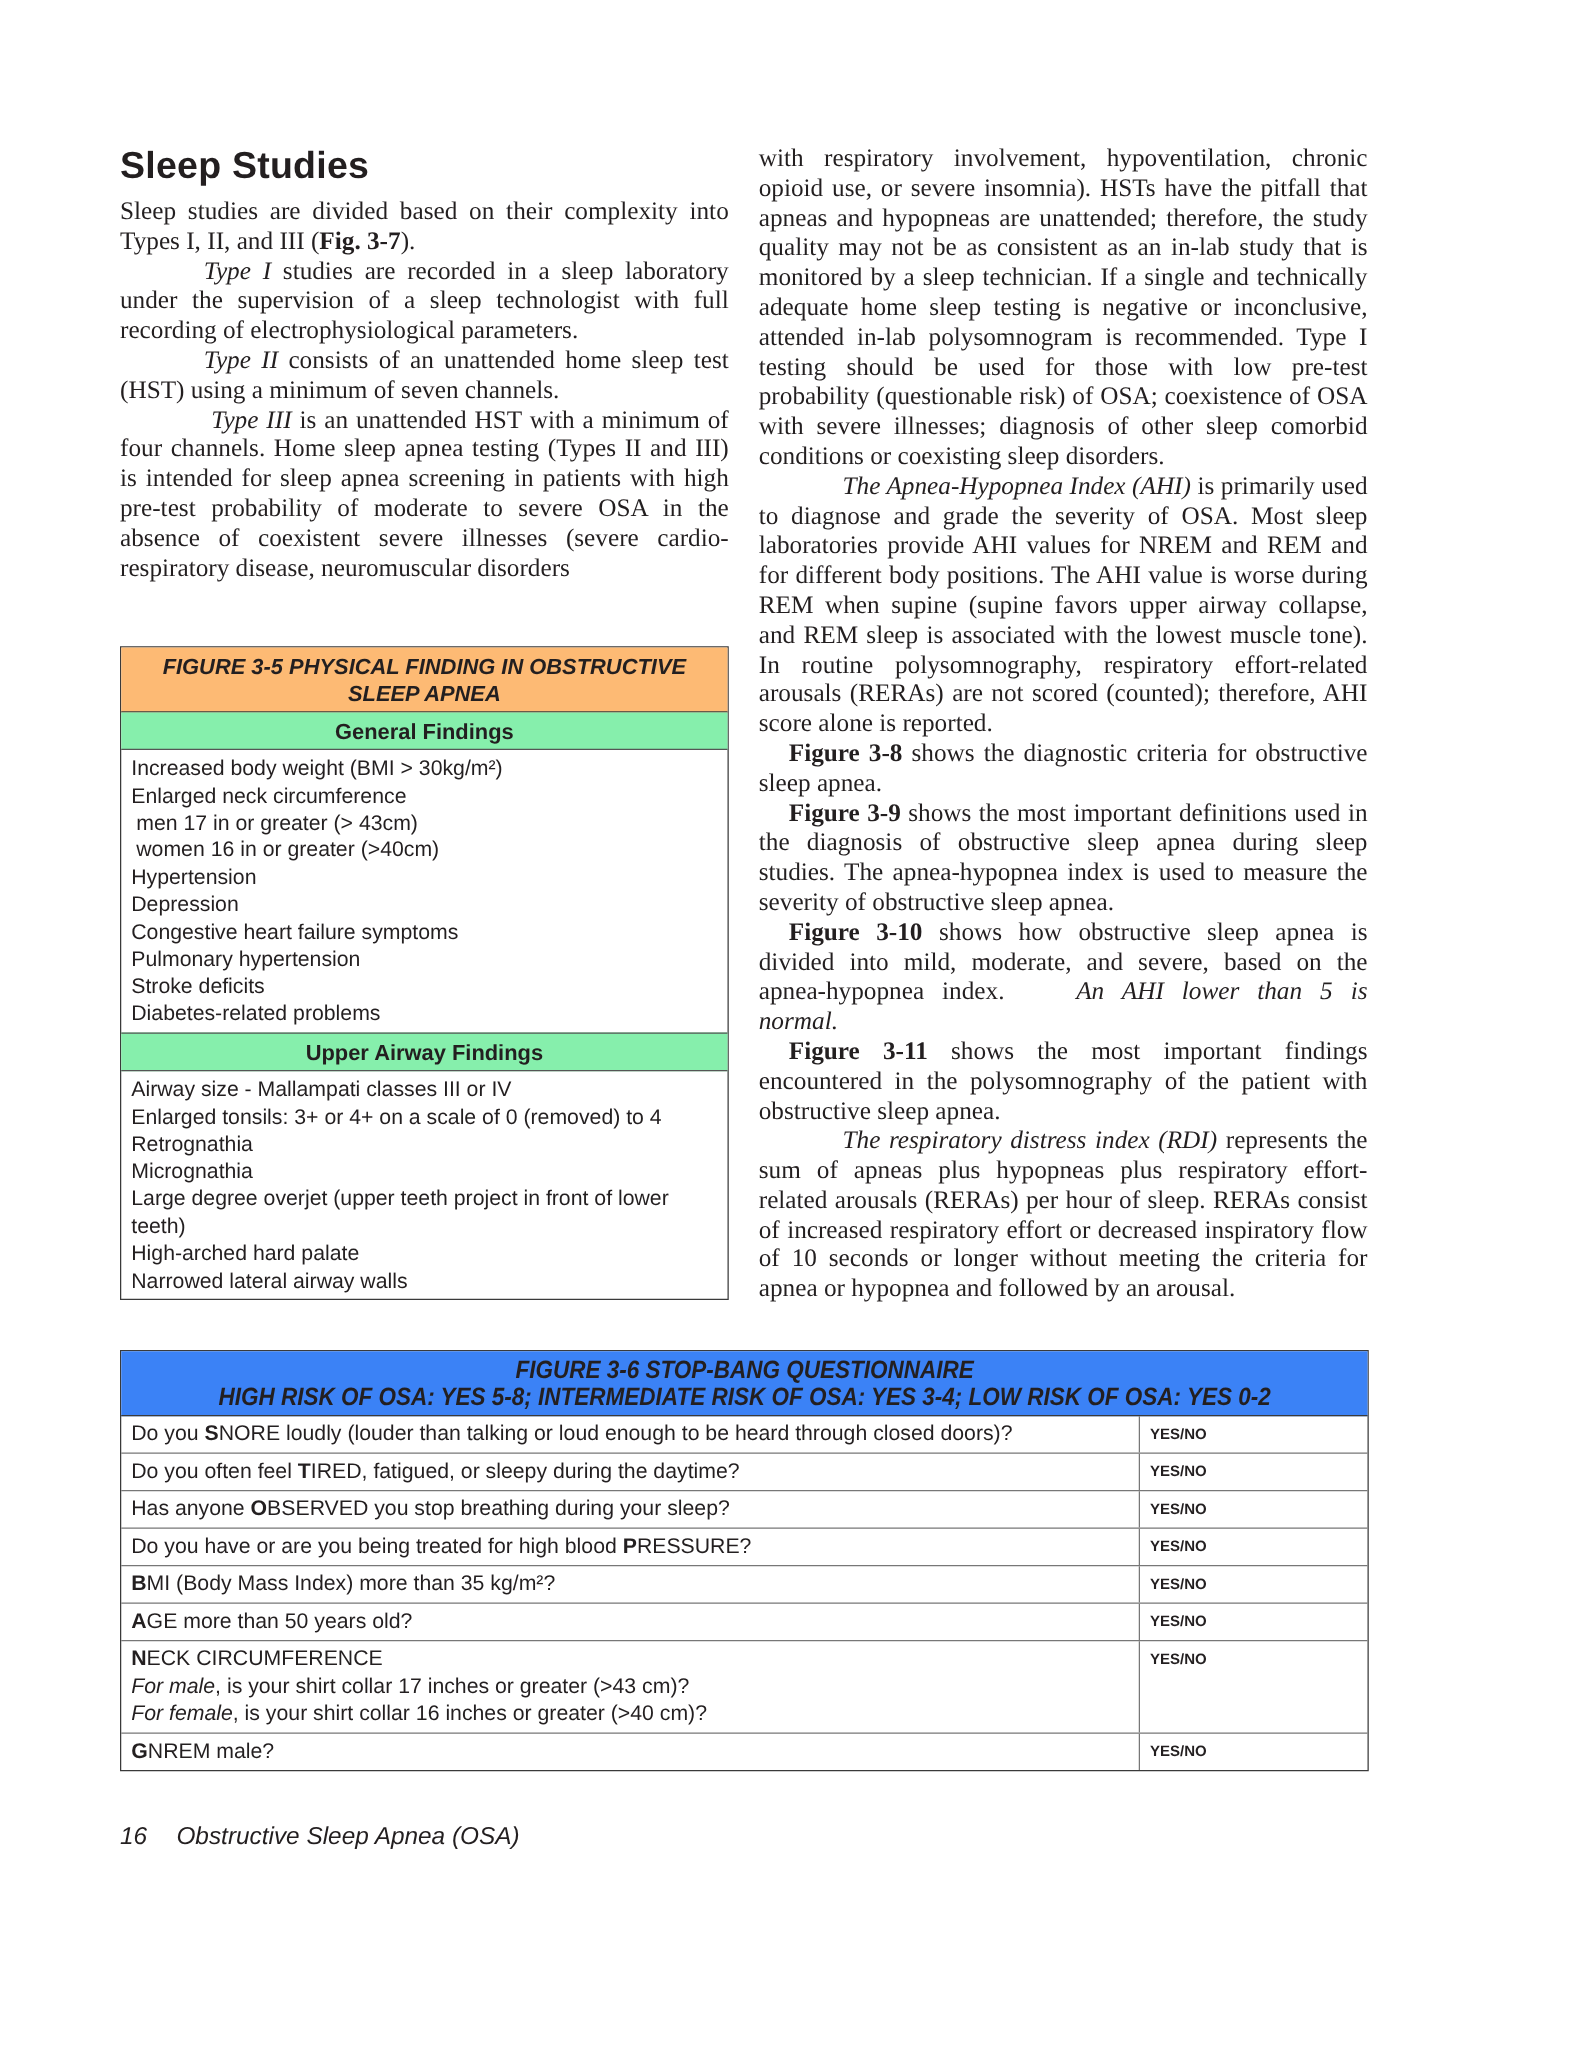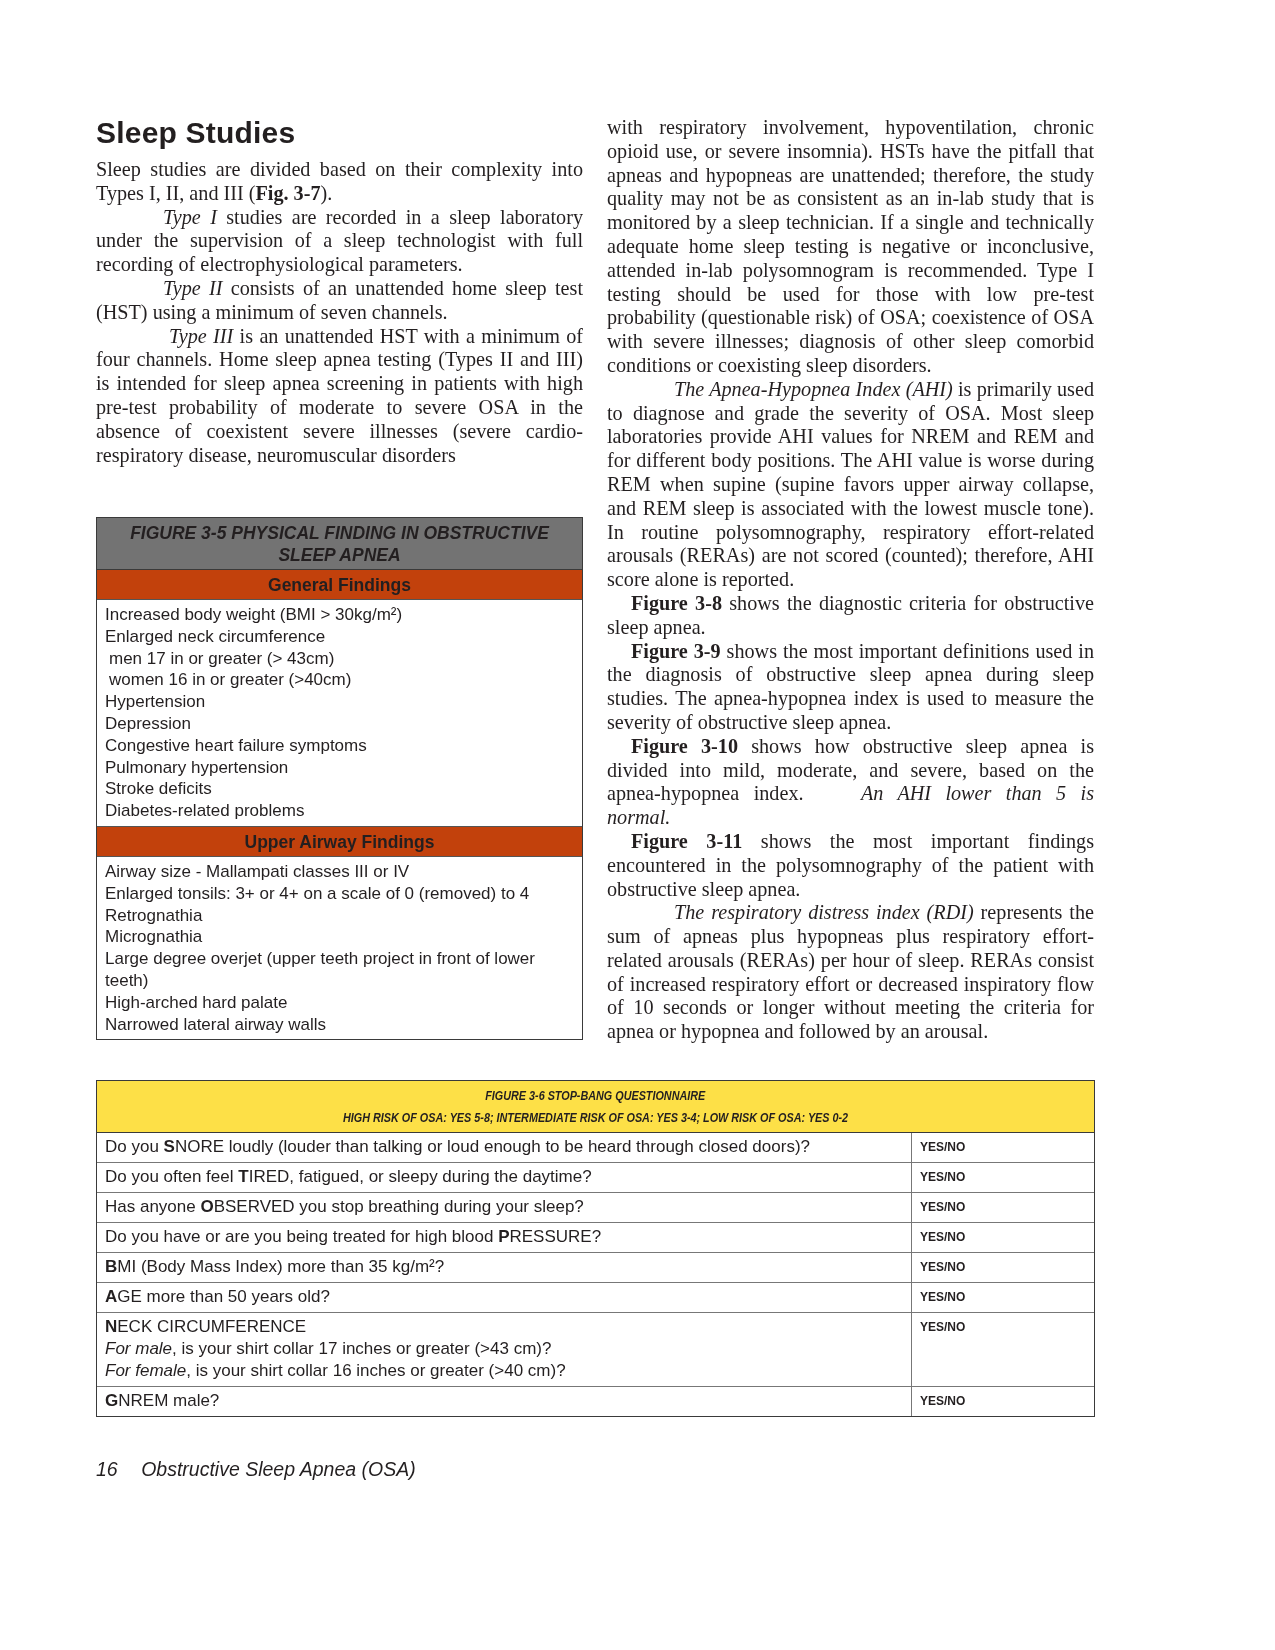--- a/index.html
+++ b/index.html
@@ -21,41 +21,41 @@
   .b { font-weight: bold; }
   .i { font-style: italic; margin-left: 43px; }
 
   
   .fig35 {
     position: absolute; left: 96px; top: 517px; width: 485px;
     border: 1.5px solid #3a3a3a; font-family: "Liberation Sans", "DejaVu Sans", sans-serif;
     color: #231f20;
   }
   .fig35 .fig-title {
-    background: #737373; text-align: center; font-weight: bold; font-style: italic;
+    background: #fdba74; text-align: center; font-weight: bold; font-style: italic;
     font-size: 17.5px; line-height: 22px; padding: 4px 6px 3px 6px; border-bottom: 1.5px solid #3a3a3a;
   }
   .fig35 .sub-head {
-    background: #c2410c; text-align: center; font-weight: bold; font-size: 17.5px;
+    background: #86efac; text-align: center; font-weight: bold; font-size: 17.5px;
     line-height: 22px; padding: 4px 6px 3px 6px; border-bottom: 1.5px solid #555;
   }
   .fig35 .list { padding: 4px 8px 4px 8px; }
   .fig35 .list div { font-size: 17px; line-height: 21.8px; }
   .fig35 .list .sub { padding-left: 4px; }
   .fig35 .sub-head.mid { border-top: 1.5px solid #555; }
 
   
   .fig36 {
     position: absolute; left: 96px; top: 1080px; width: 997px;
     border: 1.5px solid #3a3a3a; font-family: "Liberation Sans", "DejaVu Sans", sans-serif;
     color: #231f20;
   }
   .fig36 .fig-title {
-    background: #fde047; text-align: center; font-weight: bold; font-style: italic;
-    font-size: 12px; line-height: 22px; padding: 4px 6px 3px 6px; border-bottom: 1.5px solid #3a3a3a;
+    background: #3b82f6; text-align: center; font-weight: bold; font-style: italic;
+    font-size: 20px; line-height: 22px; padding: 4px 6px 3px 6px; border-bottom: 1.5px solid #3a3a3a;
     transform-origin: center;
   }
   .fig36 .fig-title span { display: inline-block; transform: scaleX(0.9); }
   .fig36 .row { display: flex; border-bottom: 1.5px solid #777; }
   .fig36 .row:last-child { border-bottom: none; }
   .fig36 .q { width: 798px; padding: 3px 8px 4px 8px; border-right: 1.5px solid #777; font-size: 17px; line-height: 22px; }
   .fig36 .a { flex: 1; padding: 3px 8px 4px 8px; font-weight: bold; font-size: 12px; line-height: 22px; }
 
   .footer {
     position: absolute; left: 96px; top: 1458px;

